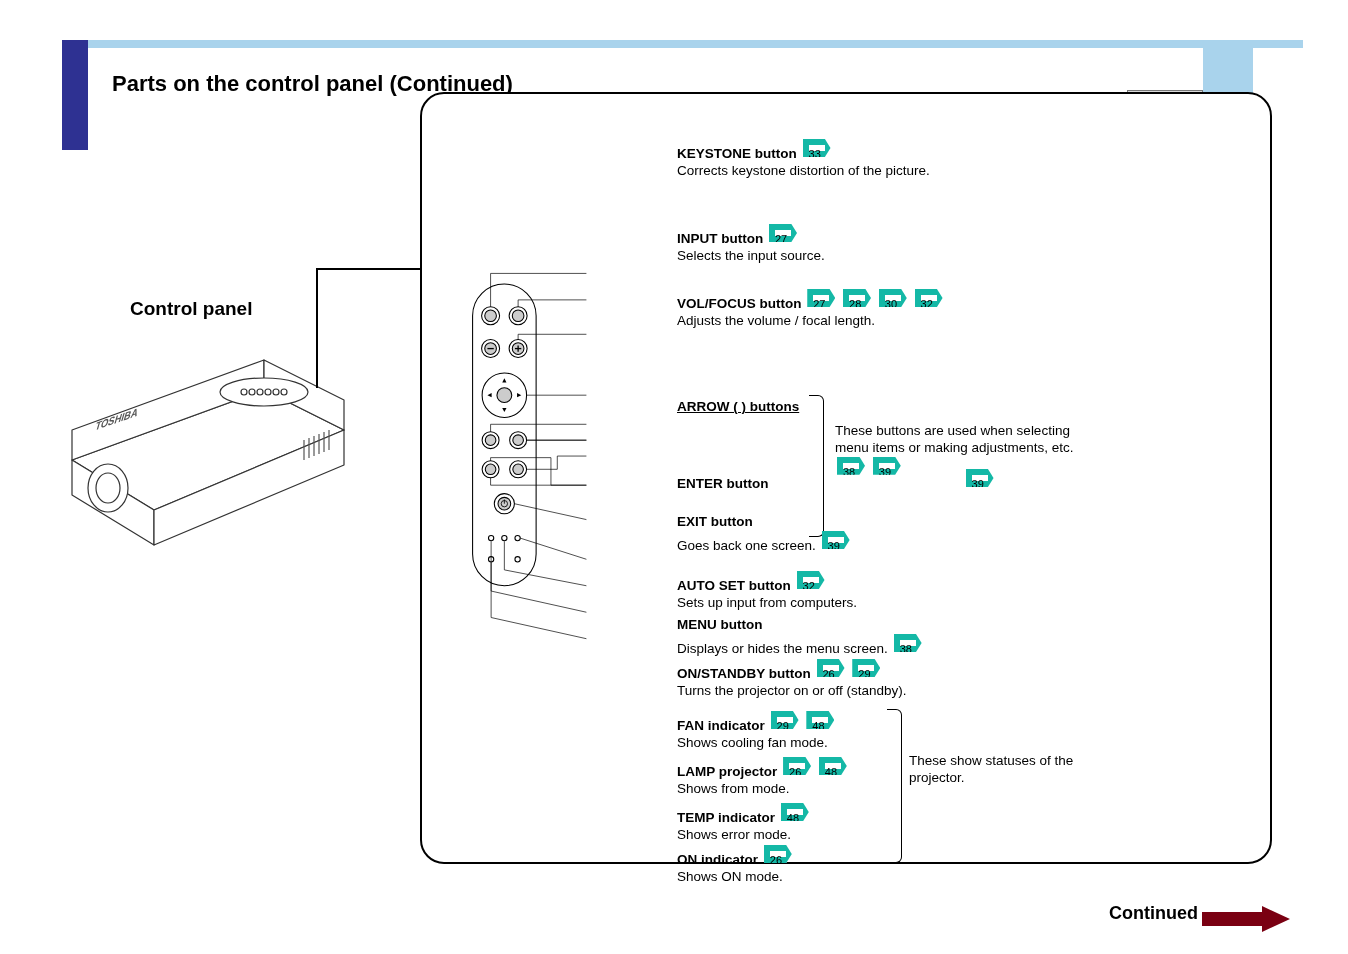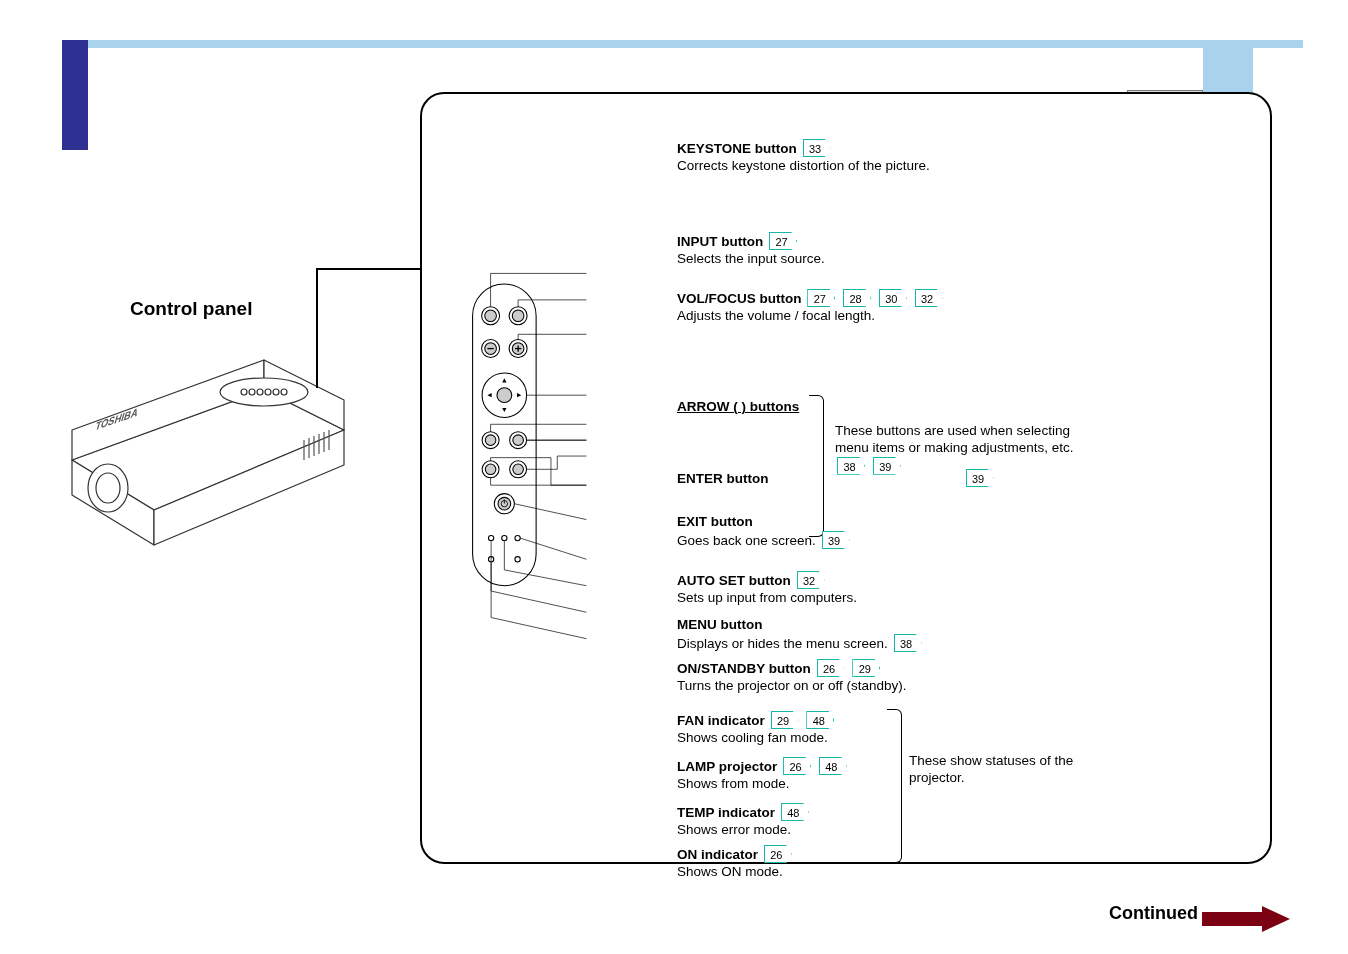--- a/index.html
+++ b/index.html
@@ -94,23 +94,23 @@
     font-size:13.5px;
     line-height:1.25;
   }
   .lbl {
     position:absolute;
     white-space:nowrap;
   }
   .pnum {
     display:inline-block;
     width:28px; height:18px;
-    border:1px solid #14b8a6;
+    border:6px solid #14b8a6;
     background:#fff;
-    text-align:center;
+    text-align:left;
     font-size:11px;
     line-height:18px;
     margin:0 2px;
     clip-path: polygon(0 0, 80% 0, 100% 50%, 80% 100%, 0 100%);
     padding-right:3px;
     box-sizing:border-box;
   }
   .brace {
     position:absolute;
     border-right:1.5px solid #000;
@@ -145,20 +145,21 @@
     width:1.5px; height:120px;
     background:#000;
   }
 </style>
 </head>
 <body>
 
 <div class="page">
   <div class="blue-side"></div>
   <div class="top-thin"></div>
+  <div class="title-bar">Parts on the control panel (Continued)</div>
   <div class="page-box">15</div>
   <div class="side-panel">
     <div class="side-text">Before use</div>
   </div>
 
   <div class="control-panel-label">Control panel</div>
 
   <svg class="proj-svg" width="290" height="240" viewBox="0 0 290 240">
     <g fill="#fff" stroke="#333" stroke-width="1.2" stroke-linejoin="round">
       <polygon points="8,140 200,70 280,110 90,190"></polygon>
@@ -270,21 +271,21 @@
         </g>
       </svg>
 
       <div class="labels">
         <div class="lbl" style="top:10px;">
           <b>KEYSTONE button</b>
           <span class="pnum">33</span><br>
           <span>Corrects keystone distortion of the picture.</span>
         </div>
 
-        <div class="lbl" style="top:95px;margin-top:8px;">
+        <div class="lbl" style="top:95px;">
           <b>INPUT button</b>
           <span class="pnum">27</span><br>
           <span>Selects the input source.</span>
         </div>
 
         <div class="lbl" style="top:160px;">
           <b>VOL/FOCUS button</b>
           <span class="pnum">27</span>
           <span class="pnum">28</span>
           <span class="pnum">30</span>

